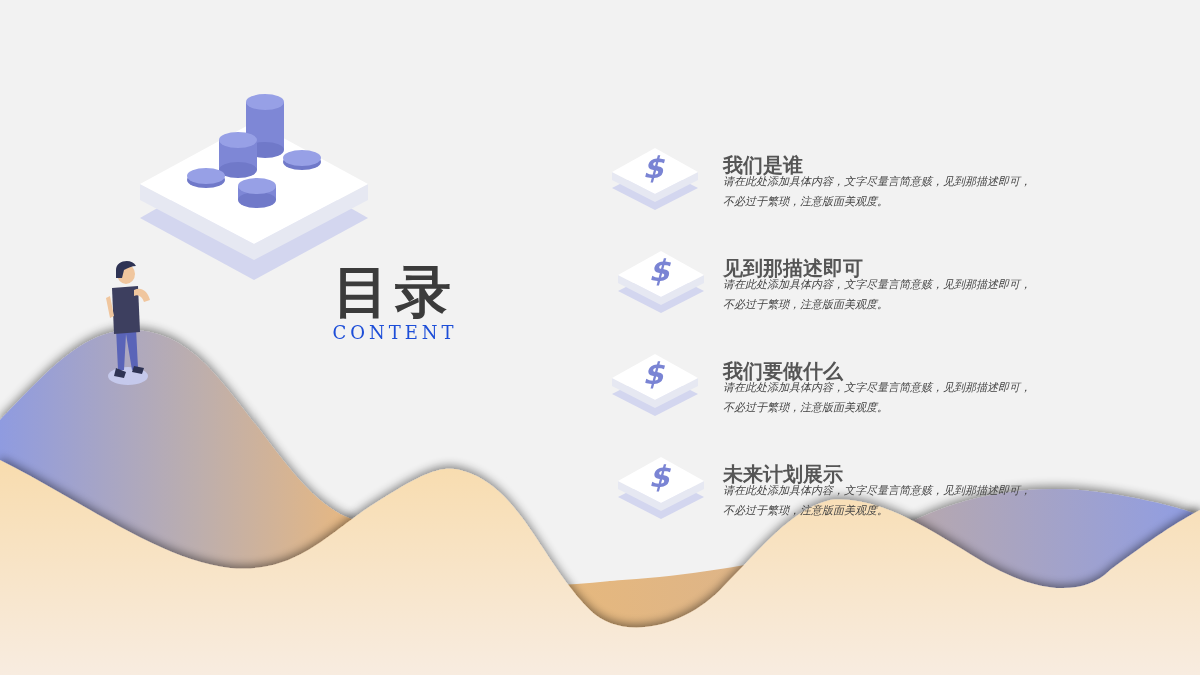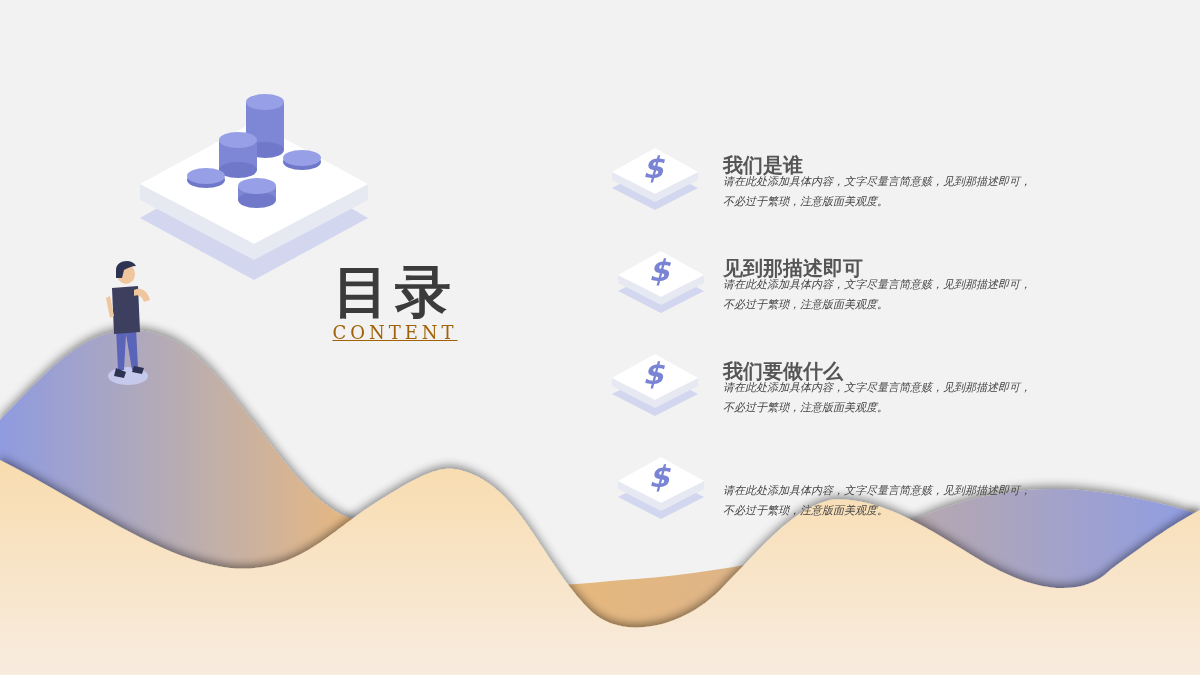--- a/index.html
+++ b/index.html
@@ -1,21 +1,21 @@
 <!DOCTYPE html>
 <html><head>
 <meta charset="utf-8">
 <style>
   html, body { margin:0; padding:0; }
   body { width:1200px; height:675px; overflow:hidden; background:#f2f2f2; position:relative; font-family:"DejaVu Sans", sans-serif; }
   .slide { position:absolute; left:0; top:0; width:1200px; height:675px; background:#f2f2f2; overflow:hidden; }
   svg.bg { position:absolute; left:0; top:0; }
   .title-block { position:absolute; left:330px; top:258px; width:130px; text-align:center; }
   .title-main { font-family:"DejaVu Serif", serif; font-size:56px; font-weight:bold; color:#3b3b3b; letter-spacing:6px; line-height:66px; }
-  .title-sub { font-family:"DejaVu Serif", serif; font-size:18px; color:#a16207; letter-spacing:4px; line-height:22px; margin-top:-2px;text-decoration:underline; }
+  .title-sub { font-family:"DejaVu Serif", serif; font-size:18px; color:#1d4ed8; letter-spacing:4px; line-height:22px; margin-top:-2px; }
   .item { position:absolute; left:610px; width:480px; height:90px; }
   .item .tile { position:absolute; left:0; top:0; width:90px; height:80px; }
   .item .heading { position:absolute; left:113px; top:10px; font-size:20px; font-weight:bold; color:#555; line-height:30px; white-space:nowrap; }
   .item .desc { position:absolute; left:113px; top:32px; width:360px; font-size:11px; color:#444; line-height:20px;font-style:italic; }
   .figure { position:absolute; }
 </style>
 </head>
 <body>
 
 <div class="slide">
@@ -156,19 +156,20 @@
     </div>
   </div>
 
   <div class="item" style="top:449px;">
     <svg class="tile" viewBox="0 0 90 80" style="left:6px;">
       <path d="M2,48 L45,26 L88,48 L45,70 Z" fill="#d3d6ef"></path>
       <path d="M2,32 L2,40 L45,62 L88,40 L88,32 L45,54 Z" fill="#e6e8f2"></path>
       <path d="M2,32 L45,8 L88,32 L45,54 Z" fill="#ffffff"></path>
       <text x="45" y="38" text-anchor="middle" font-size="30" font-weight="bold" fill="#7a84d4" transform="skewX(-15) translate(8,0)">$</text>
     </svg>
+    <div class="heading">未来计划展示</div>
     <div class="desc">
       <div>请在此处添加具体内容，文字尽量言简意赅，见到那描述即可，</div>
       <div>不必过于繁琐，注意版面美观度。</div>
     </div>
   </div>
 
 </div>
 
 </body></html>

